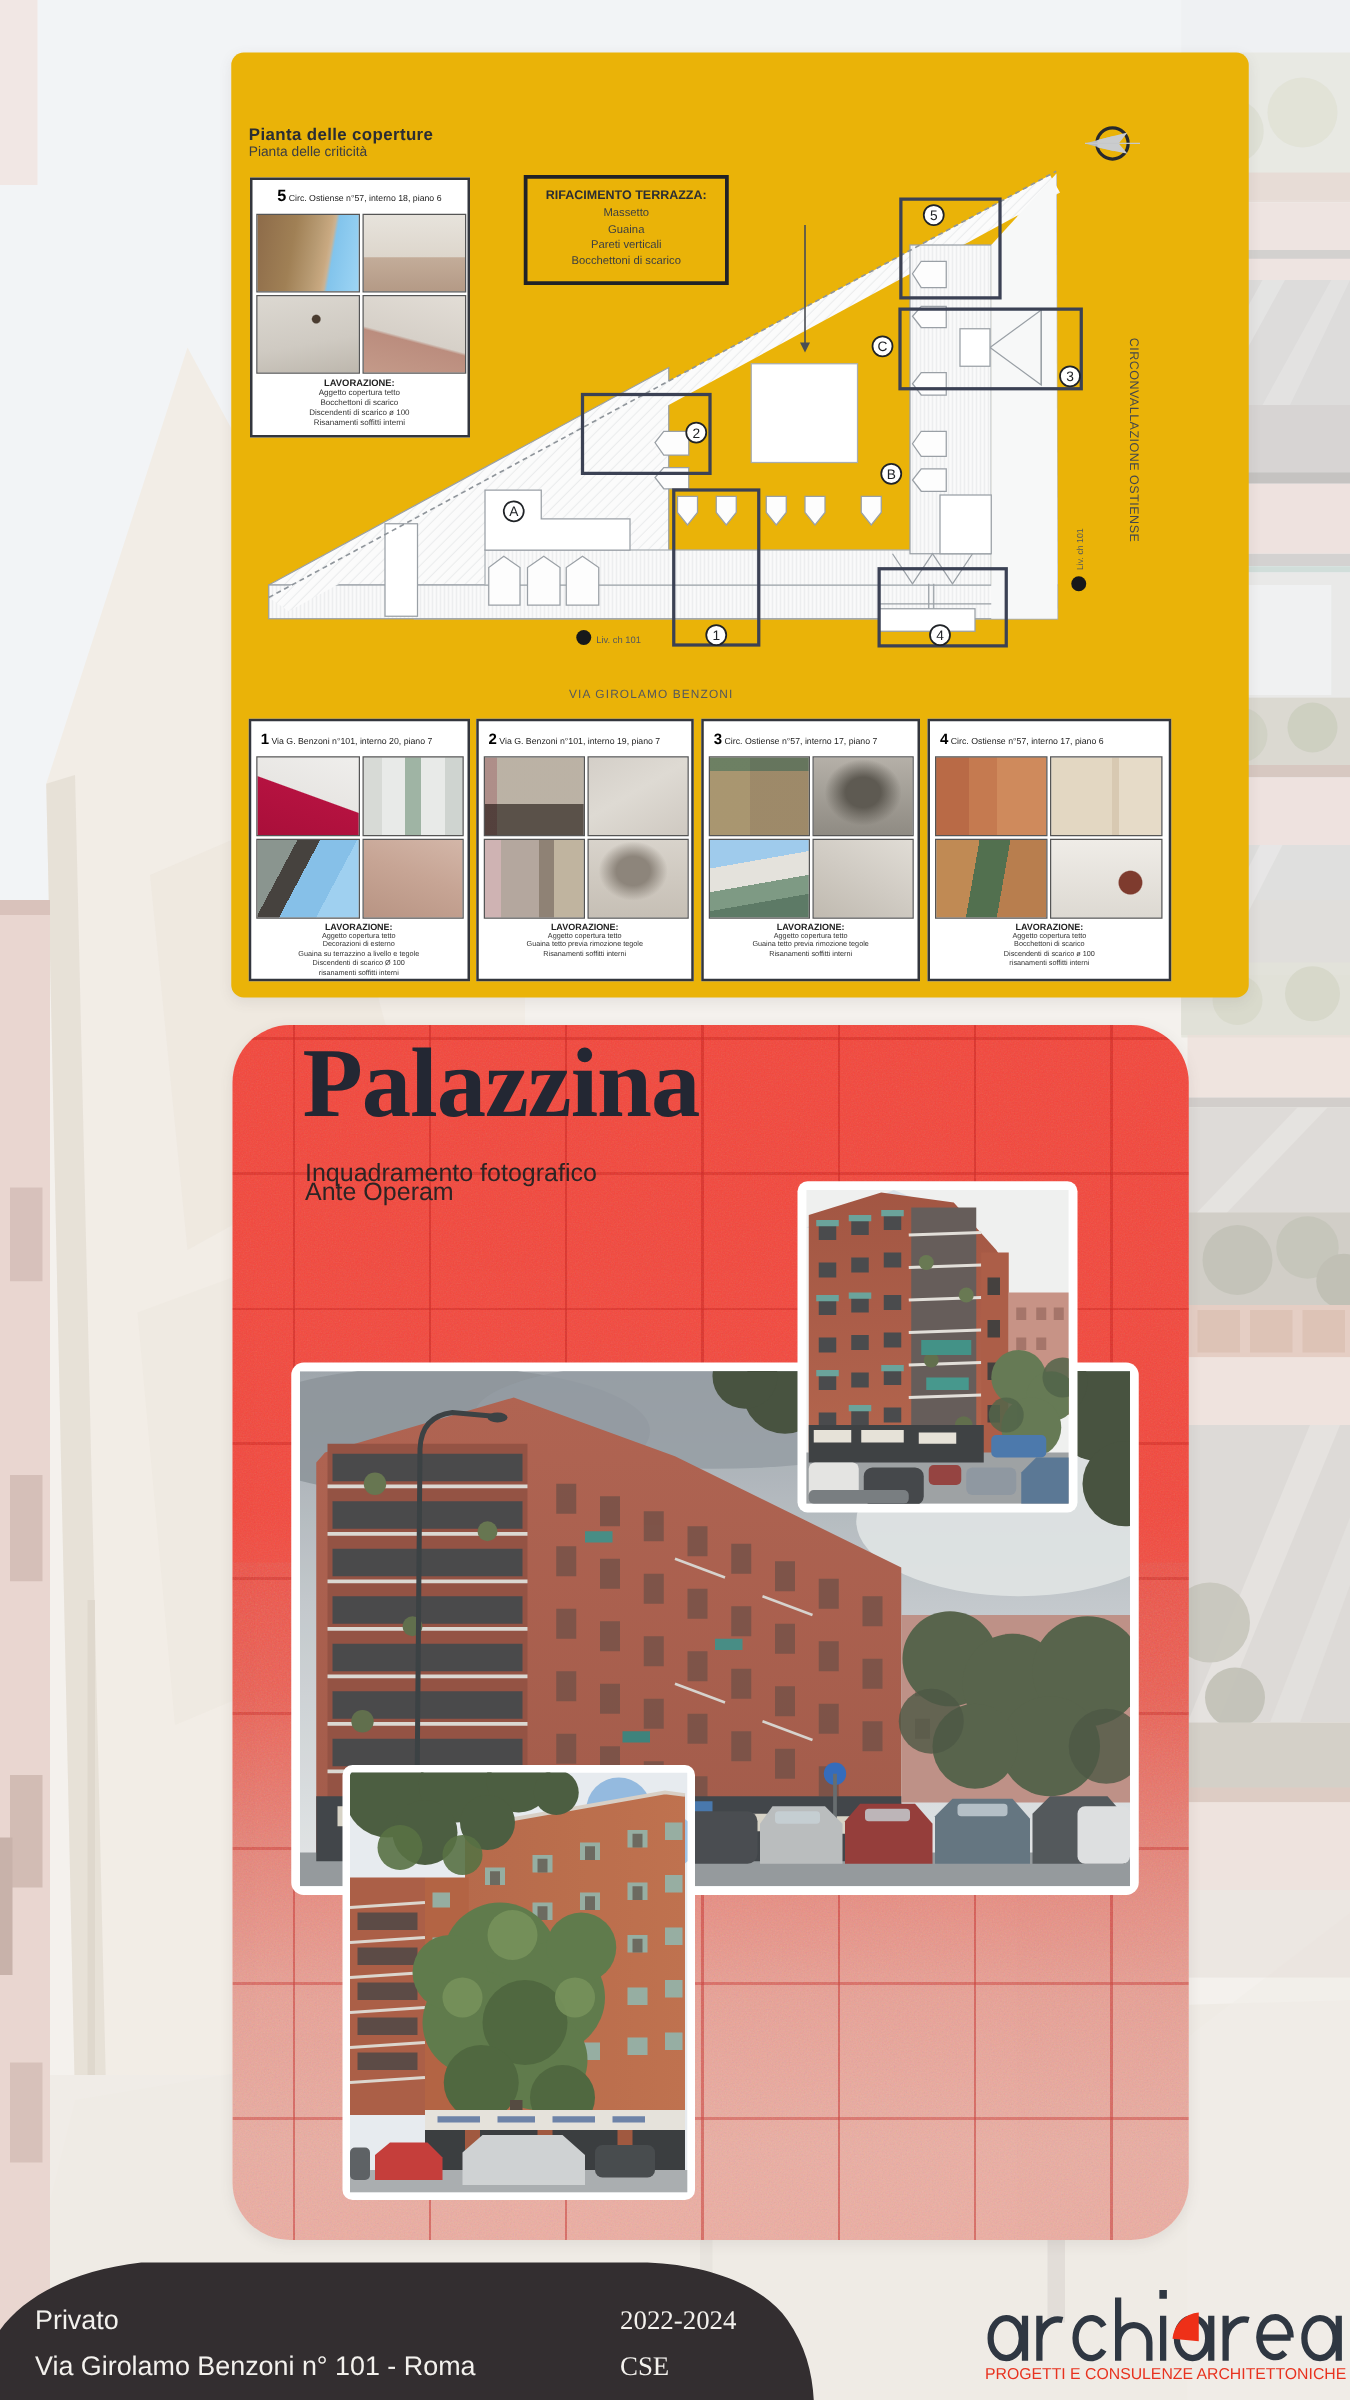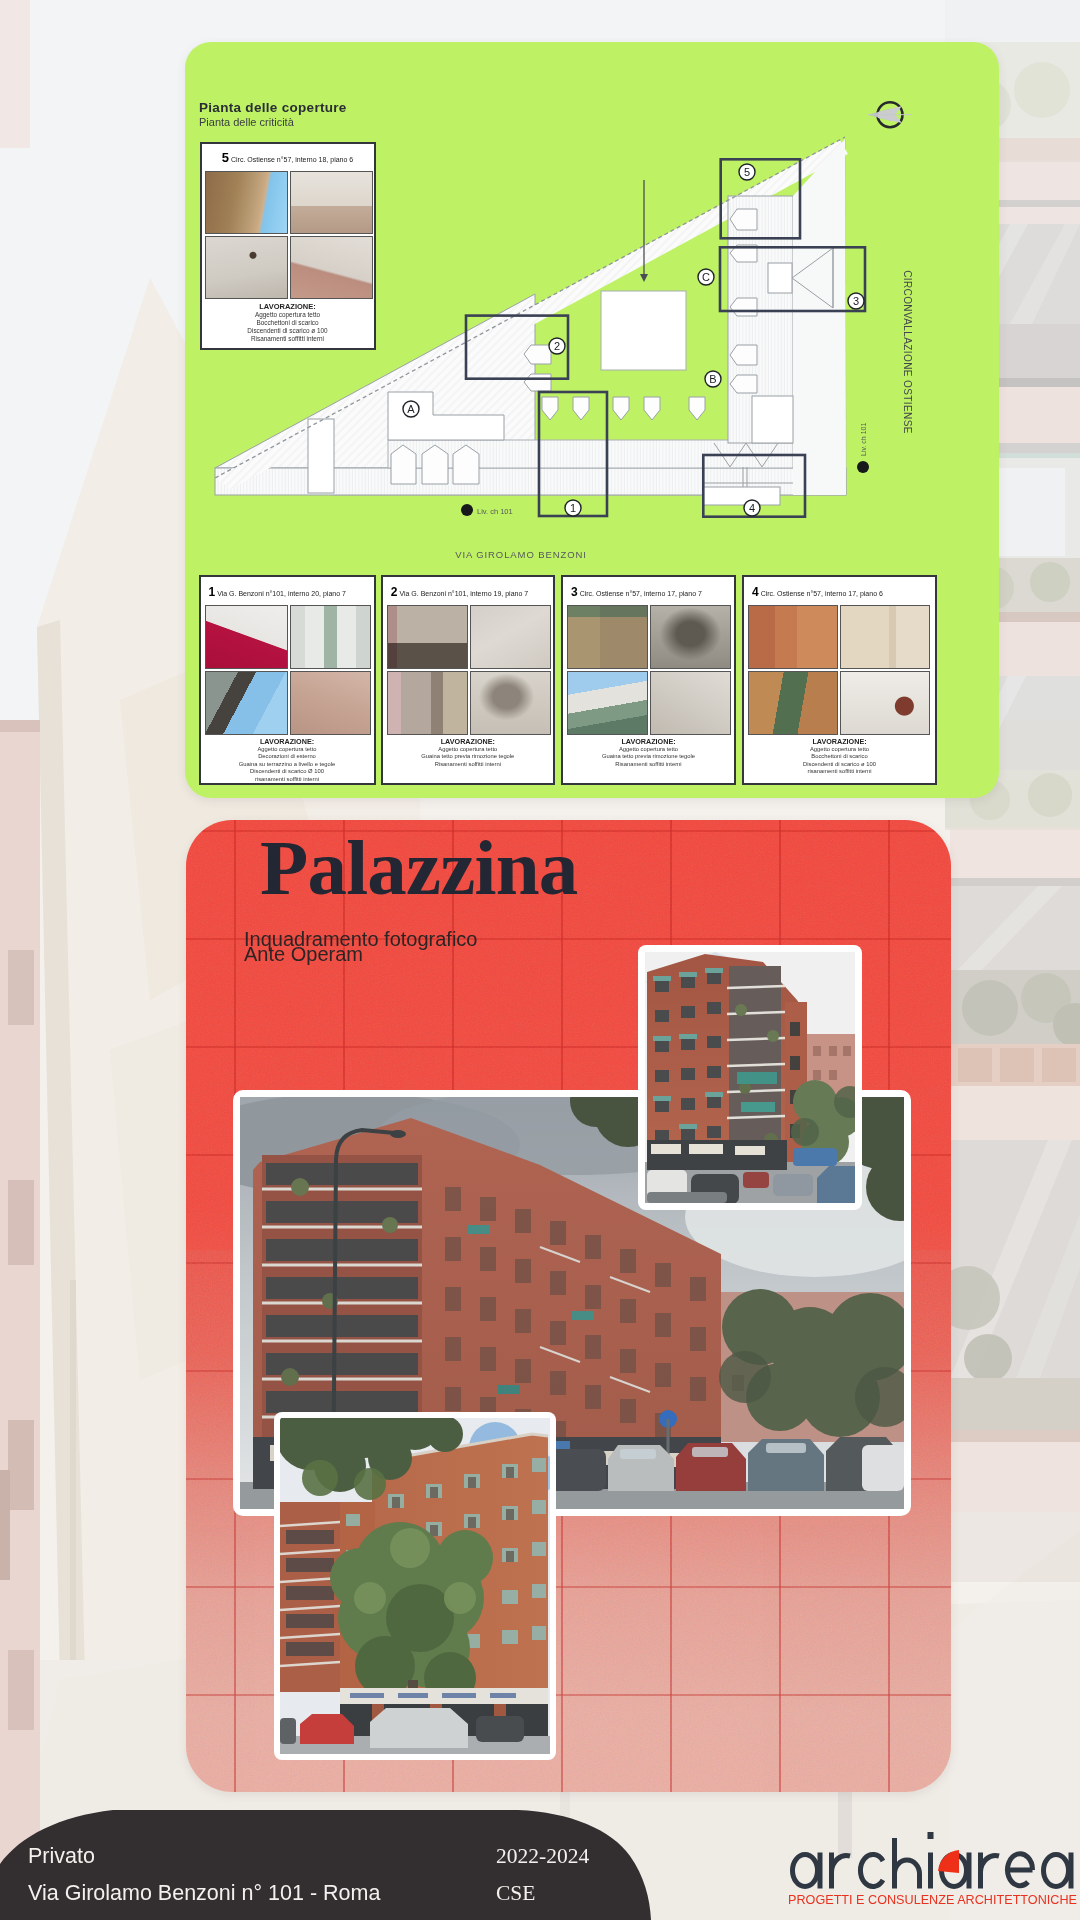--- a/index.html
+++ b/index.html
@@ -109,21 +109,21 @@
       <rect x="950" y="1442" width="130" height="70" fill="#ebdcd6"></rect>
       <polygon points="950,1630 1080,1530 1080,1920 950,1920" fill="#f1eee9"></polygon>
       <rect x="950" y="1512" width="130" height="70" fill="#e0d6ce" opacity="0.6"></rect>
     </g>
 
     <rect x="838" y="1792" width="14" height="66" fill="#e0dcd6" opacity="0.9"></rect>
     <rect x="560" y="1792" width="10" height="55" fill="#e6e2dc" opacity="0.8"></rect>
   </svg>
 </div>
 
-<div class="abs" id="whitecard" style="left:185px;top:42px;width:814px;height:756px;background:#bef264;border-radius:26px;box-shadow:0 3px 10px rgba(90,80,75,0.10);">
+<div class="abs" id="whitecard" style="left:185px;top:42px;width:814px;height:756px;background:#eab308;border-radius:10px;box-shadow:0 3px 10px rgba(90,80,75,0.10);">
 
   <div class="abs" style="left:14px;top:58px;font-size:13.5px;font-weight:bold;color:#2a2d33;letter-spacing:0.3px;">Pianta delle coperture</div>
 
   <div class="abs" style="left:14px;top:74px;font-size:11px;color:#3a3d43;">Pianta delle criticità</div>
 
   <svg class="abs" style="left:0;top:0;" width="758" height="756" viewBox="0 0 758 756">
     <defs>
       <pattern id="hat" width="3.2" height="6" patternUnits="userSpaceOnUse">
         <rect width="3.2" height="6" fill="#fafafa"></rect>
         <line x1="1" y1="0" x2="1" y2="6" stroke="#e3e5e8" stroke-width="0.7"></line>
@@ -236,20 +236,24 @@
       <path d="M683,72.7 706,66.5 706,79 Z" fill="#b9bdc2"></path>
       <path d="M693,70 717,64 710,72.7 717,81 693,76 Z" fill="#caccce"></path>
       <line x1="683" y1="72.7" x2="727" y2="72.7" stroke="#c6c8ca" stroke-width="1"></line>
     </g>
 
     <text x="336" y="516" font-size="9.5" letter-spacing="0.9" fill="#55585c" text-anchor="middle" font-family="Liberation Sans, sans-serif">VIA GIROLAMO BENZONI</text>
 
     <text x="719" y="306" font-size="10" letter-spacing="0.4" fill="#44474b" text-anchor="middle" font-family="Liberation Sans, sans-serif" transform="rotate(90 717 308)">CIRCONVALLAZIONE OSTIENSE</text>
   </svg>
 
+  <div class="abs" style="left:234px;top:98px;width:158px;height:74px;border:3px solid #202227;text-align:center;padding-top:8px;">
+    <div style="font-size:10px;font-weight:bold;color:#2a2d33;">RIFACIMENTO TERRAZZA:</div>
+    <div style="font-size:9px;color:#3a3d43;line-height:12.5px;margin-top:2px;">Massetto<br>Guaina<br>Pareti verticali<br>Bocchettoni di scarico</div>
+  </div>
 
   <div class="abs" style="left:14.5px;top:99.5px;width:172px;height:204px;border:2px solid #33363d;background:#fff;">
     <div style="text-align:center;margin-top:4px;"><span style="font-size:13px;font-weight:bold;">5</span><span style="font-size:7px;color:#222;"> Circ. Ostiense n°57, interno 18, piano 6</span></div>
 
     <div class="abs" style="left:3px;top:27px;width:81px;height:61px;border:1px solid #555;background:
       linear-gradient(100deg,#8d6b49 0%,#a08055 35%,#b79a72 55%,#c9a981 66%,#cbb292 69%,#82c4ec 72%,#9ed5f4 100%);"></div>
 
     <div class="abs" style="left:88px;top:27px;width:81px;height:61px;border:1px solid #555;background:
       linear-gradient(180deg,#e7e3dc 0%,#ddd6cc 55%,#c3ac99 56%,#b49a86 100%);"></div>
 
@@ -359,21 +363,21 @@
       </filter>
     <rect width="765" height="972" filter="url(#nz)"></rect>
   </svg>
   <svg class="abs" style="left:0;top:430px;opacity:0.13;" width="765" height="542">
     <filter id="nz2">
         <feTurbulence type="fractalNoise" baseFrequency="0.75" numOctaves="2" seed="7"></feTurbulence>
       </filter>
     <rect width="765" height="542" filter="url(#nz2)"></rect>
   </svg>
 
-  <div class="abs" style="left:56px;top:3px;width:600px;font-family:'Liberation Serif',serif;font-weight:bold;font-size:79px;color:#232733;letter-spacing:-0.8px;margin-left:18px;">Palazzina</div>
+  <div class="abs" style="left:56px;top:3px;width:600px;font-family:'Liberation Serif',serif;font-weight:bold;font-size:79px;color:#232733;letter-spacing:-0.8px;">Palazzina</div>
 
   <div class="abs" style="left:58px;top:112px;font-size:20px;color:#2c2424;line-height:15px;">Inquadramento fotografico<br>Ante Operam</div>
 
   <div class="abs" style="left:47px;top:270px;width:678px;height:426px;background:#fff;border-radius:10px;">
     <svg class="abs" style="left:7px;top:7px;" width="664" height="412" viewBox="0 0 664 412">
       <defs>
         <linearGradient id="skyB" x1="0" y1="0" x2="0" y2="1">
           <stop offset="0" stop-color="#9aa1a8"></stop>
             <stop offset="0.45" stop-color="#c2c7cb"></stop>
             <stop offset="1" stop-color="#e6e8e9"></stop>

